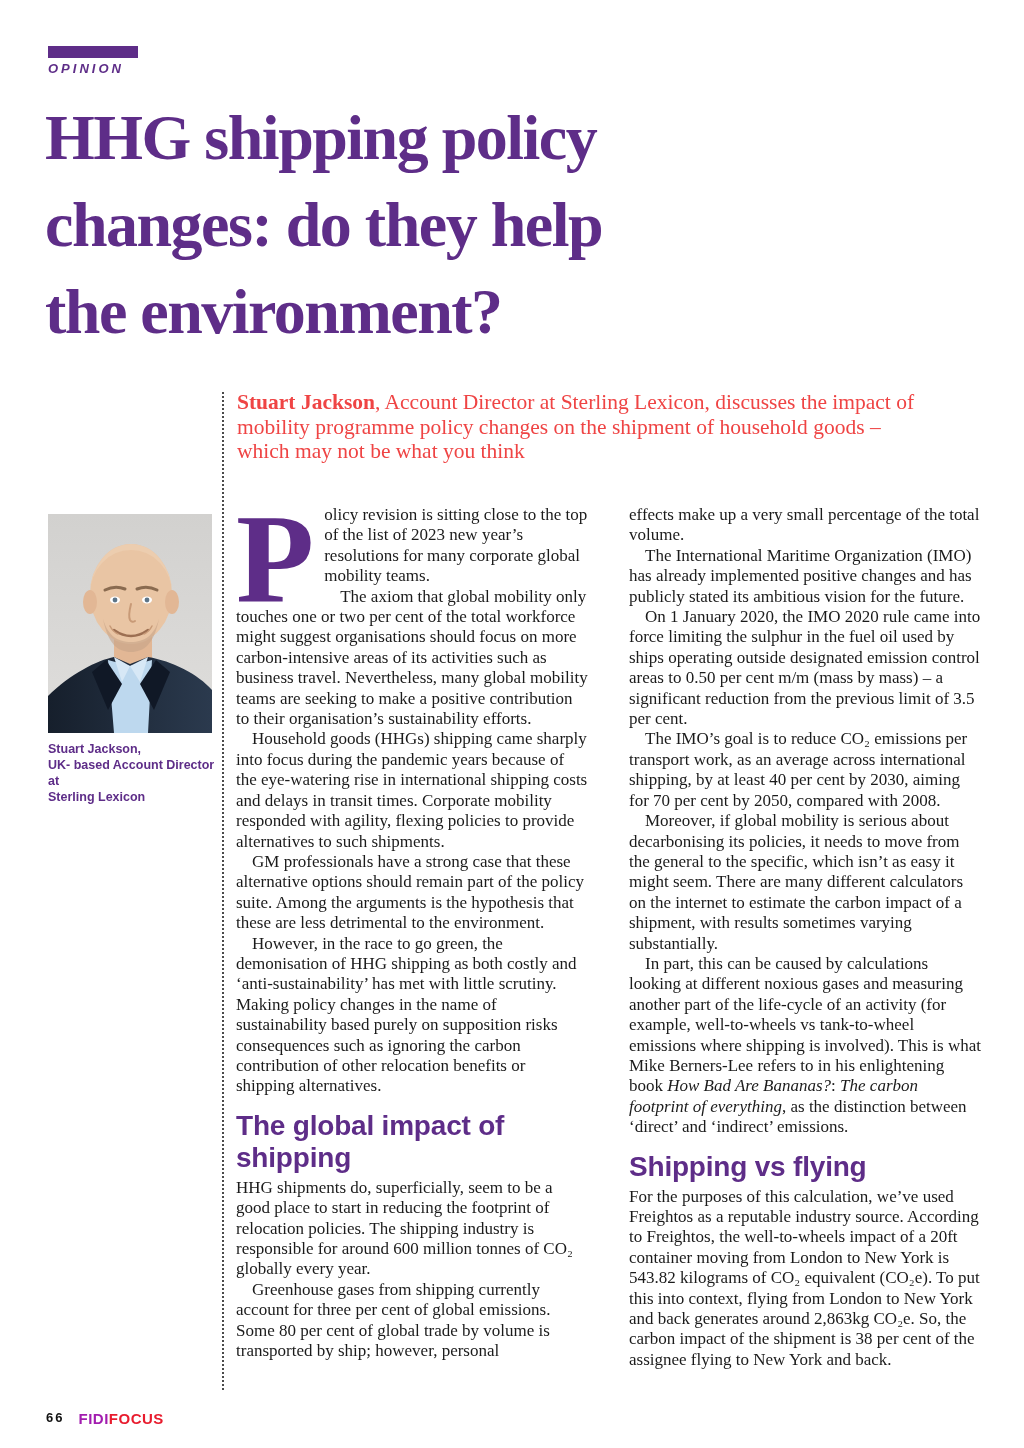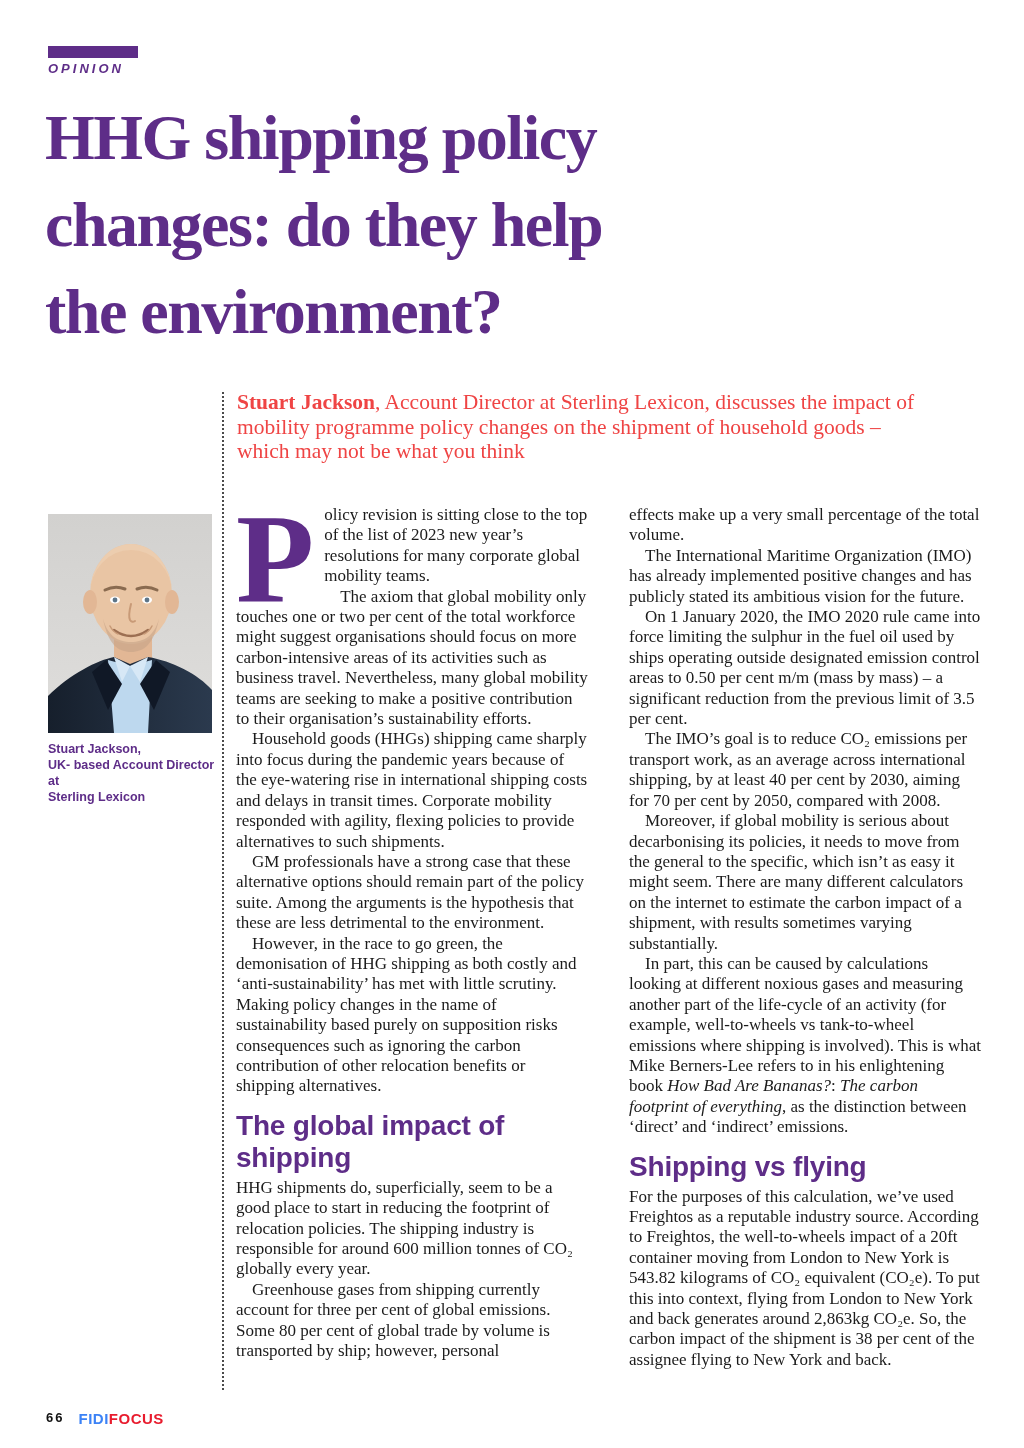--- a/index.html
+++ b/index.html
@@ -28,21 +28,21 @@
   .body-para.indent{text-indent:16px;}
   .dropcap{float:left;font-family:"Liberation Serif",serif;font-weight:bold;
            color:var(--accent);font-size:128px;line-height:0.72;margin:8px 10px 0 0;}
   .italic{font-style:italic;}
   .subhead{margin:13px 0 4px 0;font-family:"Liberation Sans",sans-serif;font-weight:bold;
            font-size:28px;letter-spacing:-0.2px;color:var(--accent);}
   .footer{position:absolute;left:46px;top:1410px;font-family:"Liberation Sans",sans-serif;
           font-weight:bold;display:flex;align-items:flex-start;gap:14px;}
   .page-num{font-size:13px;letter-spacing:2px;color:#111;}
   .brand{font-size:15px;letter-spacing:0.5px;}
-  .brand .black{color:#3b82f6;}
+  .brand .black{color:#a21caf;}
   .brand .red{color:var(--brand-red);}
 </style>
 </head>
 <body>
 
 <div class="page">
 
   <div class="kicker-bar"></div>
   <div class="kicker">OPINION</div>
 

